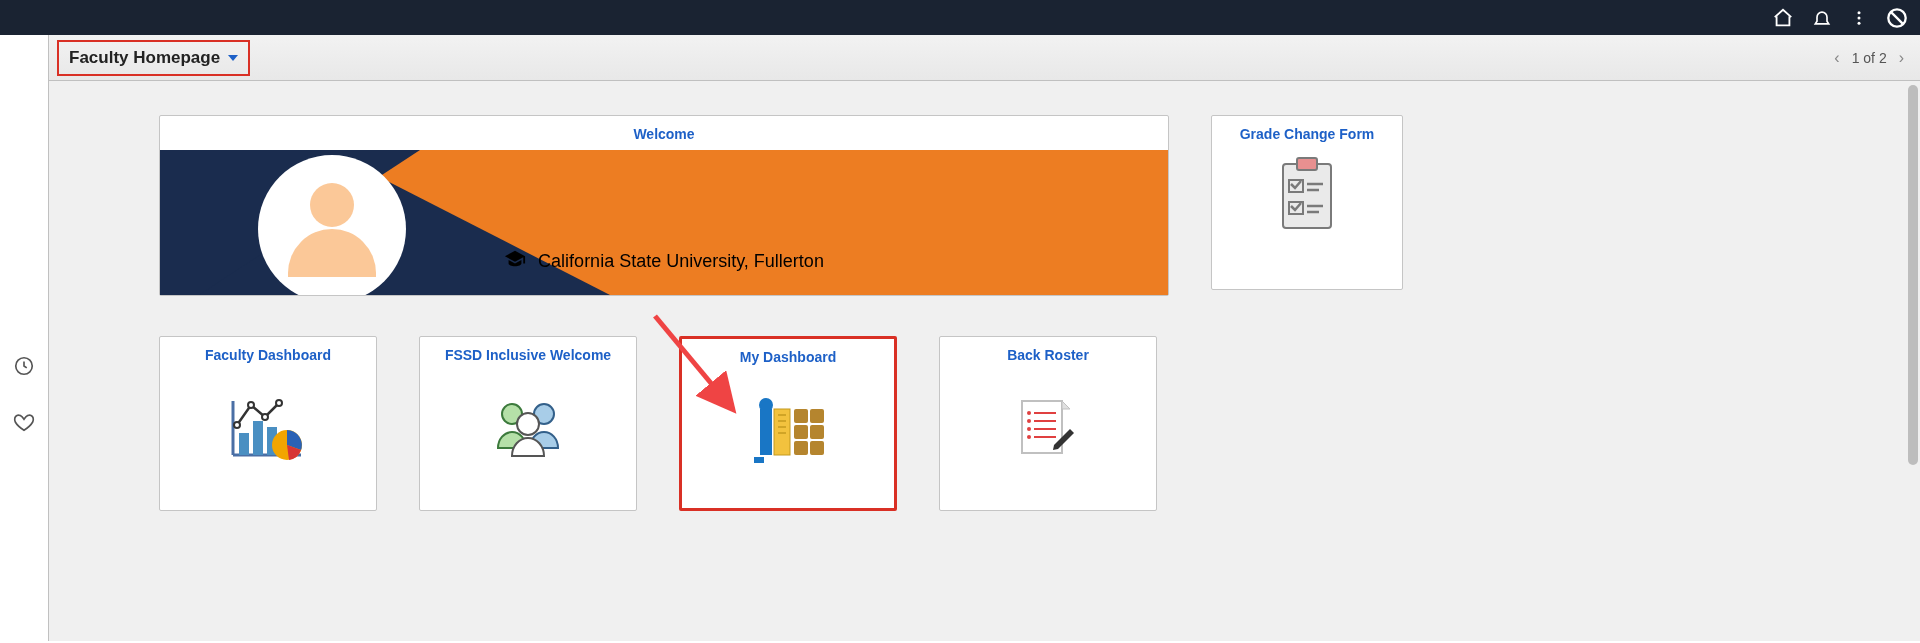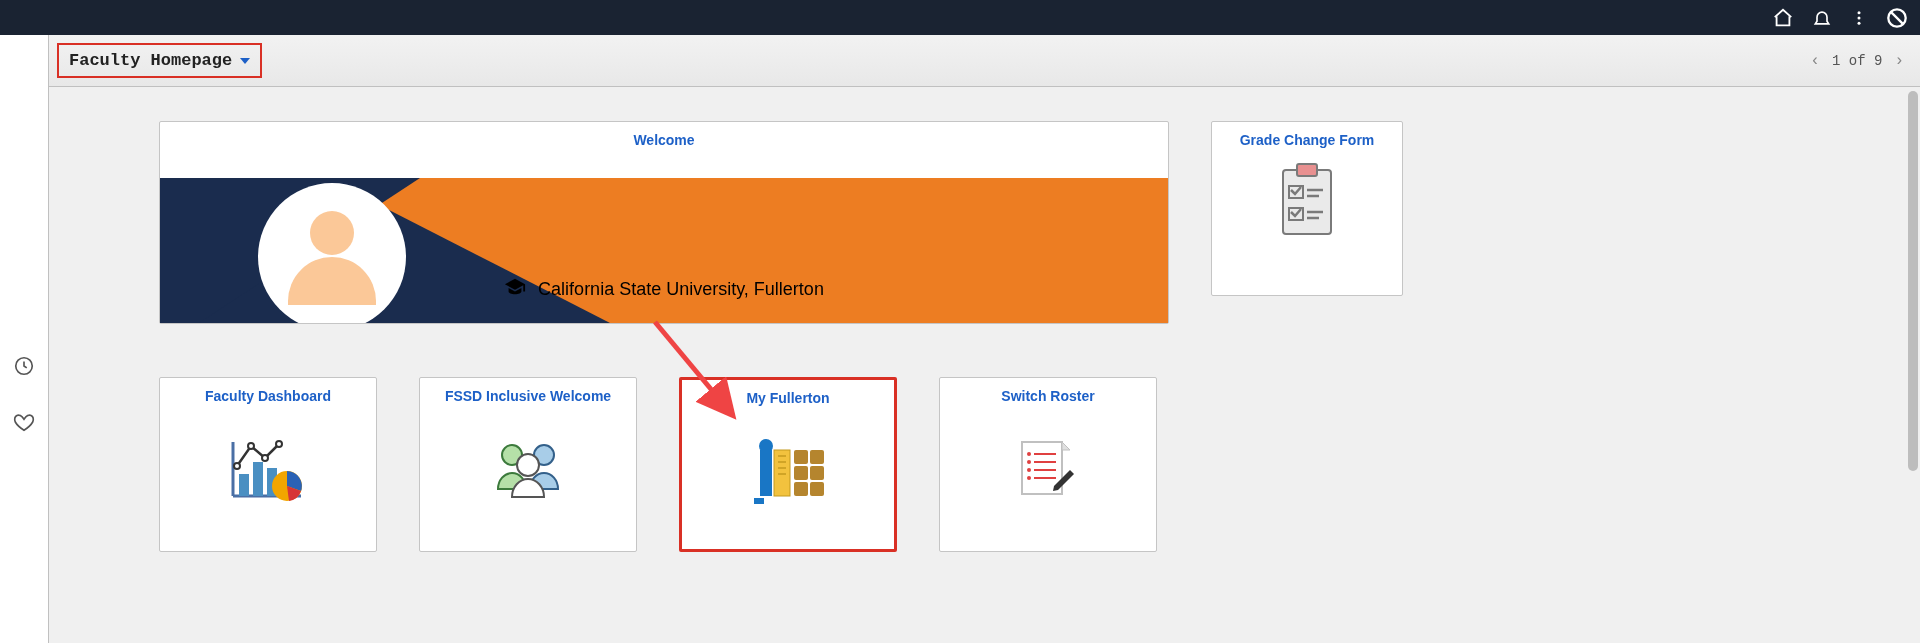--- a/index.html
+++ b/index.html
@@ -27,26 +27,25 @@
       padding-top: 320px;
       gap: 30px;
     }
     .left-rail .rail-icon { color: #5a5a5a; cursor: pointer; }
     
     .content-area { flex: 1; border-left: 1px solid #c0c0c0; }
     
     .page-header-bar {
       background: linear-gradient(to bottom, #f2f2f2, #e8e8e8);
       border-bottom: 1px solid #c0c0c0;
-      height: 52px;
+      height: 46px;
       display: flex;
       align-items: center;
       justify-content: space-between;
       padding: 0 16px 0 8px;
-      font-family: Liberation Mono, monospace;
     }
     .page-selector {
       border: 2px solid #d93025;
       padding: 6px 10px;
       display: flex;
       align-items: center;
       gap: 8px;
       cursor: pointer;
     }
     .page-selector-label { font-weight: bold; font-size: 17px; color: #222; }
@@ -86,21 +85,21 @@
       align-items: center;
     }
     .tile-title {
       color: #1d60c7;
       font-weight: bold;
       font-size: 14px;
       padding: 10px 0 8px;
       text-align: center;
     }
     
-    .welcome-tile { width: 1010px; cursor: default; gap: 22px; }
+    .welcome-tile { width: 1010px; cursor: default; }
     .welcome-banner {
       width: 100%;
       height: 145px;
       position: relative;
       overflow: hidden;
       background: #ed7d22;
     }
     .welcome-navy {
       position: absolute;
       left: 0; top: 0;
@@ -143,21 +142,21 @@
       gap: 12px;
       color: #000;
       font-size: 18px;
       z-index: 3;
     }
     
     .grade-tile { width: 192px; height: 175px; cursor: pointer; }
     .grade-icon { margin-top: 6px; }
     
     .row2 { display: flex; gap: 42px; }
-    .small-tile { width: 218px; height: 175px; cursor: pointer; margin-top: 13px; }
+    .small-tile { width: 218px; height: 175px; cursor: pointer; }
     .small-tile.highlight { border: 3px solid #d93025; }
     .small-tile .tile-body { flex: 1; display: flex; align-items: center; justify-content: center; padding-bottom: 20px; }
     
     .arrow-annotation {
       position: absolute;
       left: 596px; top: 225px;
       z-index: 10;
       pointer-events: none;
     }
   </style>
@@ -207,21 +206,21 @@
   </div>
 
   <div class="content-area">
     <div class="page-header-bar">
       <div class="page-selector">
         <span class="page-selector-label">Faculty Homepage</span>
         <span class="dropdown-caret"></span>
       </div>
       <div class="pager">
         <span class="pager-chev">‹</span>
-        <span>1 of 9</span>
+        <span>1 of 2</span>
         <span class="pager-chev">›</span>
       </div>
     </div>
 
     <div class="content-body">
 
       <svg class="arrow-annotation" width="120" height="120" viewBox="0 0 120 120">
         <defs>
             <marker id="ah" markerWidth="8" markerHeight="8" refX="6" refY="4" orient="auto">
               <polygon points="0 0, 8 4, 0 8" fill="#ef4444"></polygon>
@@ -307,21 +306,21 @@
                 <circle cx="54" cy="14" r="10" fill="#a8cde8" stroke="#33608a" stroke-width="2"></circle>
                 <path d="M40 48 a14 16 0 0 1 28 0 z" fill="#a8cde8" stroke="#33608a" stroke-width="2"></path>
                 <circle cx="38" cy="24" r="11" fill="#fff" stroke="#555" stroke-width="2"></circle>
                 <path d="M22 56 a16 18 0 0 1 32 0 z" fill="#fff" stroke="#555" stroke-width="2"></path>
               </svg>
             </span>
           </div>
         </div>
 
         <div class="tile small-tile highlight">
-          <div class="tile-title">My Fullerton</div>
+          <div class="tile-title">My Dashboard</div>
           <div class="tile-body">
             <span>
               <svg width="84" height="68" viewBox="0 0 84 68">
                 <circle cx="20" cy="10" r="7" fill="#1976c5"></circle>
                 <rect x="14" y="14" width="12" height="46" fill="#1976c5"></rect>
                 <rect x="8" y="62" width="10" height="6" fill="#1976c5"></rect>
                 <rect x="28" y="14" width="16" height="46" fill="#f2c23e" stroke="#c49a1f" stroke-width="1"></rect>
                 <line x1="32" y1="20" x2="40" y2="20" stroke="#c49a1f" stroke-width="1.5"></line>
                 <line x1="32" y1="26" x2="40" y2="26" stroke="#c49a1f" stroke-width="1.5"></line>
                 <line x1="32" y1="32" x2="40" y2="32" stroke="#c49a1f" stroke-width="1.5"></line>
@@ -331,21 +330,21 @@
                 <rect x="48" y="30" width="14" height="14" rx="2" fill="#b5852e"></rect>
                 <rect x="64" y="30" width="14" height="14" rx="2" fill="#b5852e"></rect>
                 <rect x="48" y="46" width="14" height="14" rx="2" fill="#b5852e"></rect>
                 <rect x="64" y="46" width="14" height="14" rx="2" fill="#b5852e"></rect>
               </svg>
             </span>
           </div>
         </div>
 
         <div class="tile small-tile">
-          <div class="tile-title">Switch Roster</div>
+          <div class="tile-title">Back Roster</div>
           <div class="tile-body">
             <span>
               <svg width="60" height="64" viewBox="0 0 60 64">
                 <rect x="4" y="4" width="40" height="52" fill="#fff" stroke="#c0c0c0" stroke-width="2"></rect>
                 <path d="M44 4 l8 8 h-8 z" fill="#e0e0e0" stroke="#c0c0c0" stroke-width="1"></path>
                 <circle cx="11" cy="16" r="2" fill="#e04040"></circle>
                   <line x1="16" y1="16" x2="38" y2="16" stroke="#e04040" stroke-width="2"></line>
                 <circle cx="11" cy="24" r="2" fill="#e04040"></circle>
                   <line x1="16" y1="24" x2="38" y2="24" stroke="#e04040" stroke-width="2"></line>
                 <circle cx="11" cy="32" r="2" fill="#e04040"></circle>

